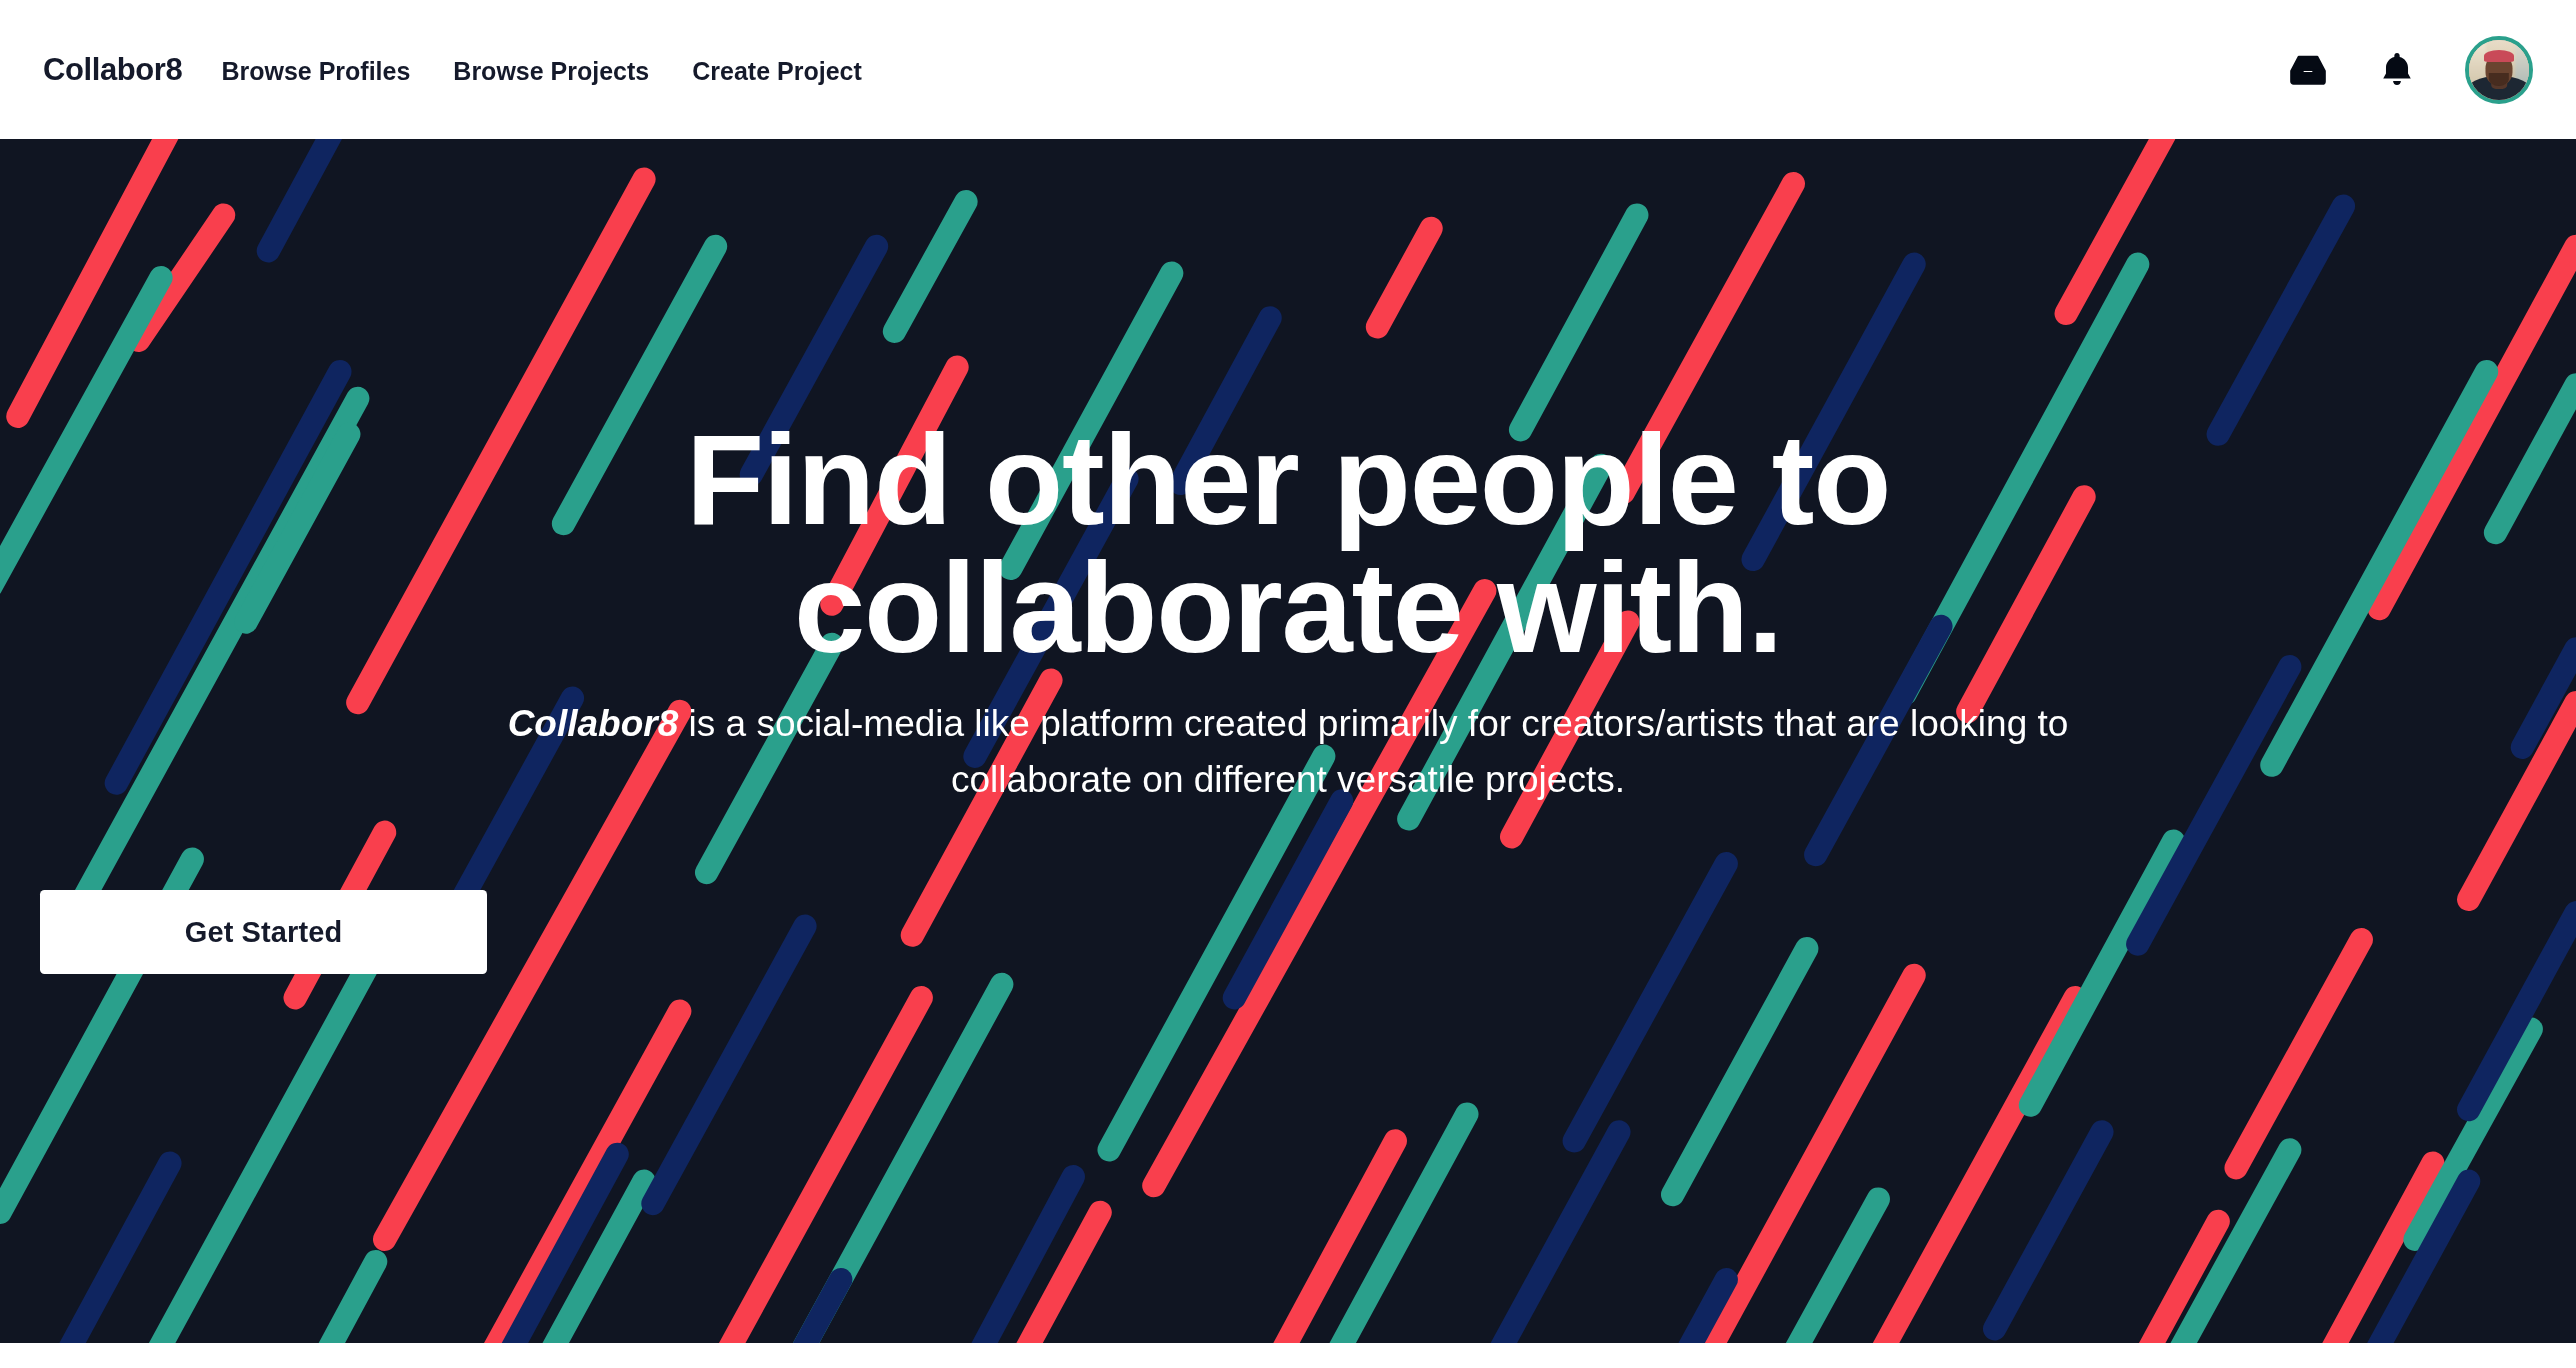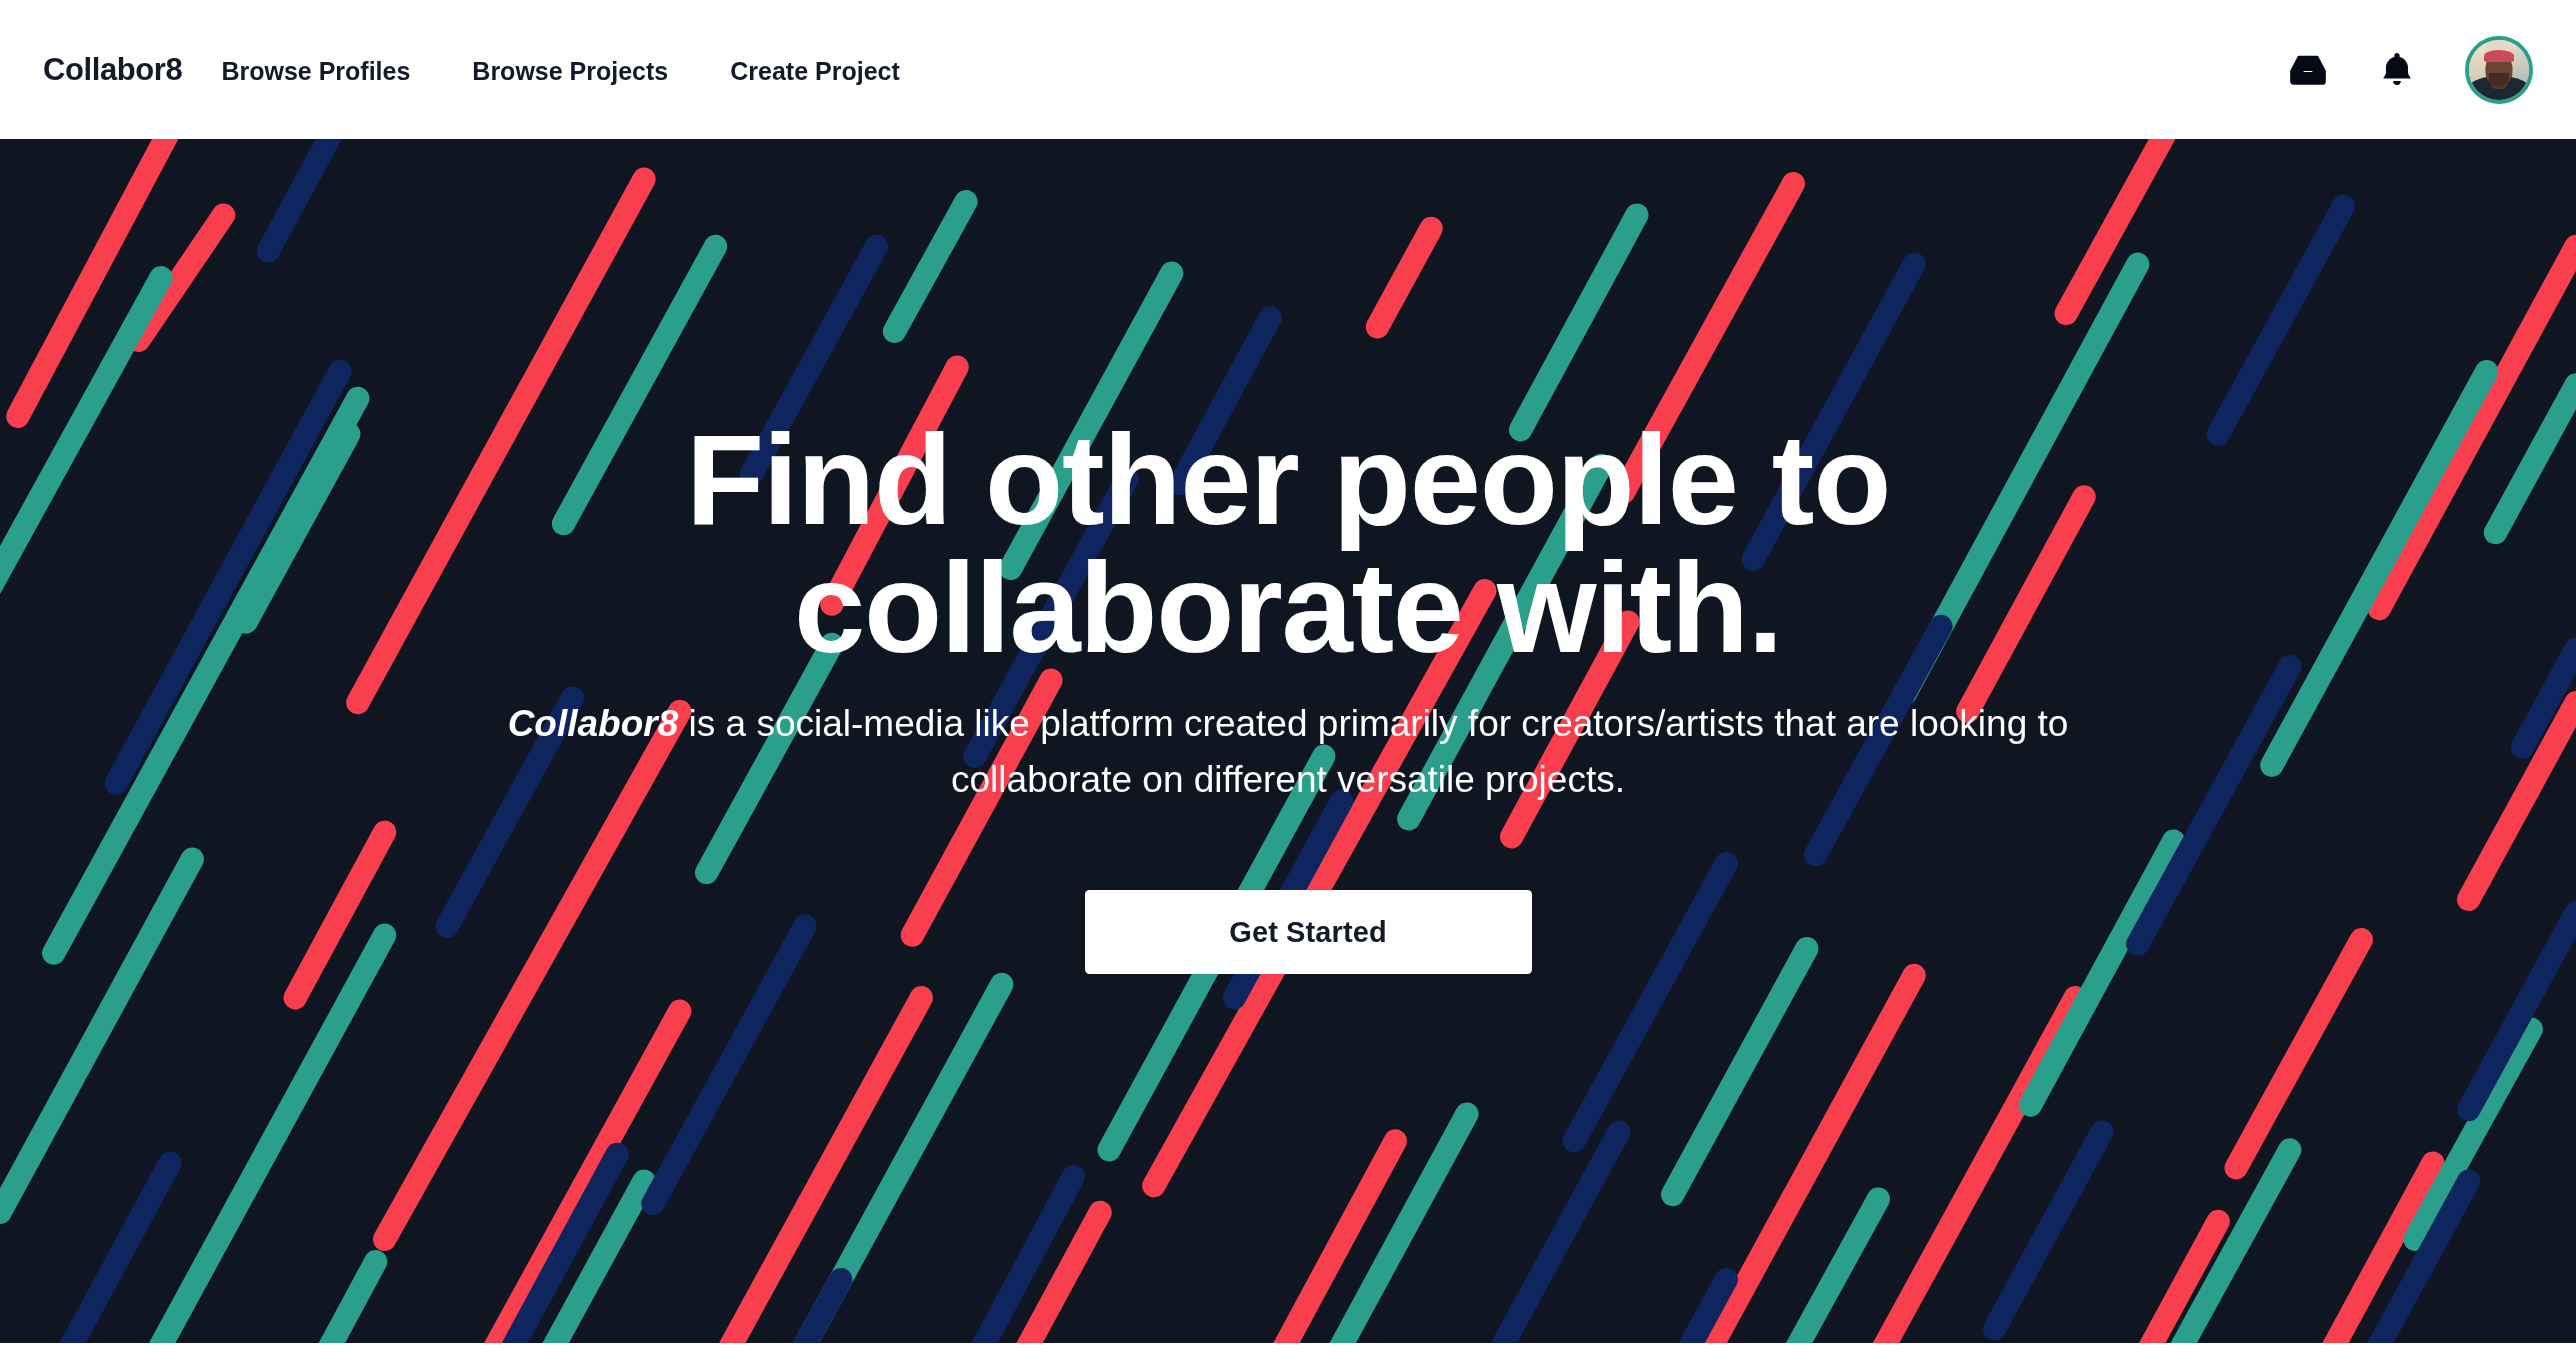--- a/index.html
+++ b/index.html
@@ -47,21 +47,21 @@
     color: #151a2b;
     letter-spacing: -0.4px;
     white-space: nowrap;
     cursor: pointer;
   }
 
   .nav-links {
     display: flex;
     align-items: flex-start;
     margin-left: 39px;
-    gap: 62px;
+    gap: 43px;
   }
 
   .nav-link {
     font-size: 25px;
     font-weight: 700;
     color: #151a2b;
     white-space: nowrap;
     cursor: pointer;
     text-decoration: none;
   }
@@ -206,21 +206,21 @@
   }
 
   .hero-sub .brand-em {
     font-weight: 700;
     font-style: italic;
   }
 
   .cta-wrap {
     margin-top: 82px;
     display: flex;
-    justify-content: center;
+    justify-content: flex-start;
     width: 100%;
     padding-left: 40px;
   }
 
   .cta-button {
     width: 447px;
     height: 84px;
     background: #ffffff;
     color: #151a2b;
     border: none;

